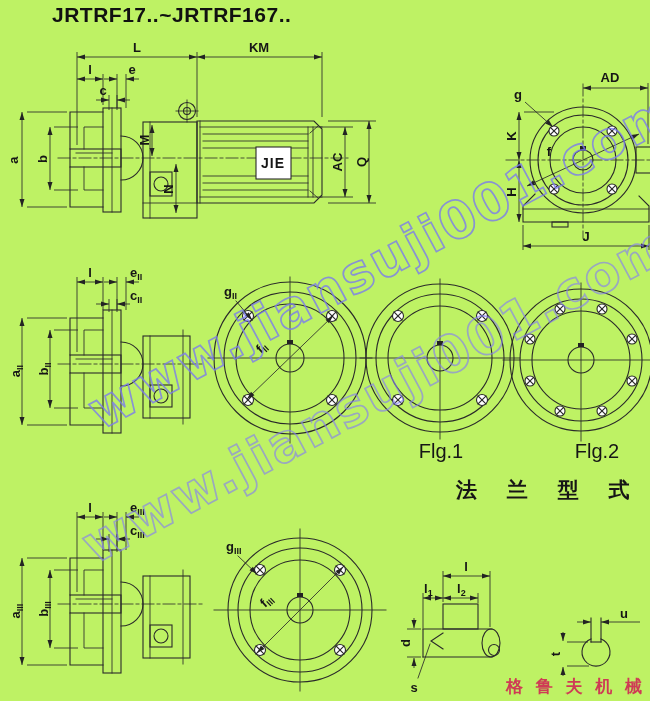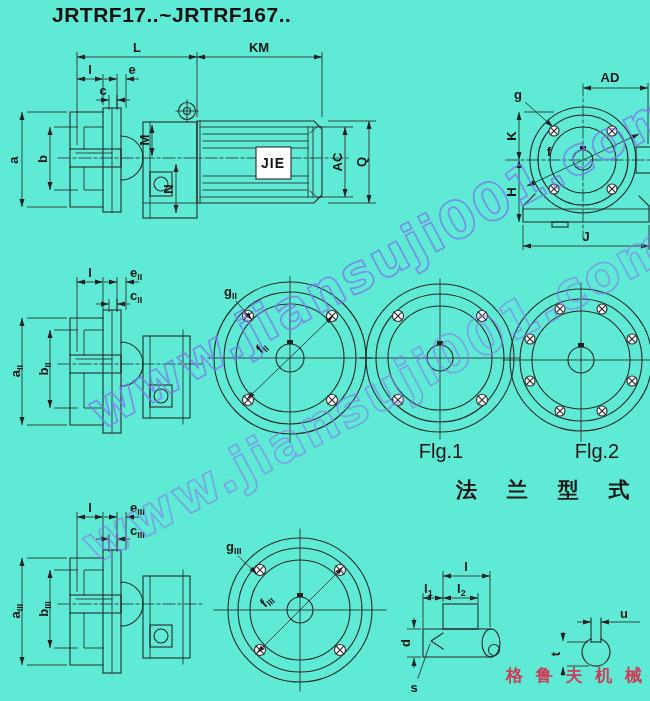--- a/index.html
+++ b/index.html
@@ -1,37 +1,37 @@
 <!DOCTYPE html>
 <html><head>
 <meta charset="utf-8">
 <style>
   html,body{margin:0;padding:0;background:#fff;}
-  .page{position:relative;width:650px;height:701px;background:#5eead4;overflow:hidden;
+  .page{position:relative;width:650px;height:701px;background:#bef264;overflow:hidden;
         font-family:"Liberation Sans",sans-serif;}
   .title{position:absolute;left:52px;top:3px;font-size:21px;font-weight:800;
          letter-spacing:.5px;color:#111;white-space:nowrap;}
   svg{position:absolute;left:0;top:0;}
   .ln{stroke:#2a2a2a;stroke-width:1.1;fill:none;stroke-linecap:square;}
   .thin{stroke-width:.85;}
   .dim{stroke:#2a2a2a;stroke-width:.85;fill:none;}
   .cl{stroke:#2a2a2a;stroke-width:.8;fill:none;stroke-dasharray:12 3 3 3;}
   .filldark{fill:#232323;stroke:none;}
   text{font-family:"Liberation Sans",sans-serif;fill:#161616;}
   .lbl{font-size:13px;font-weight:600;}
   .sub{font-size:9px;font-weight:600;}
   .big{font-size:20px;font-weight:400;}
   .cn{font-size:21px;font-weight:700;letter-spacing:12px;}
   .brand{font-size:14px;font-weight:800;letter-spacing:1px;}
   .wm{position:absolute;white-space:nowrap;pointer-events:none;z-index:5;
       font-family:"DejaVu Sans",sans-serif;font-weight:bold;font-size:52px;letter-spacing:2px;
       color:transparent;-webkit-text-stroke:1.7px rgba(123,123,238,.8);
       transform:rotate(-28deg);transform-origin:0 0;}
   .wm2{-webkit-text-stroke-color:rgba(133,128,240,.65);}
-  .vendor{position:absolute;right:4px;bottom:16px;text-align:right;color:#cf3b55;z-index:6;line-height:1.05;}
+  .vendor{position:absolute;right:4px;bottom:5px;text-align:right;color:#cf3b55;z-index:6;line-height:1.05;}
   .vendor .vn{font-size:17px;font-weight:700;letter-spacing:4px;}
   .vendor .vu{font-size:19px;font-weight:700;}
 </style>
 </head>
 <body>
 
 <div class="page">
 
   <div class="title">JRTRF17..~JRTRF167..</div>
 

